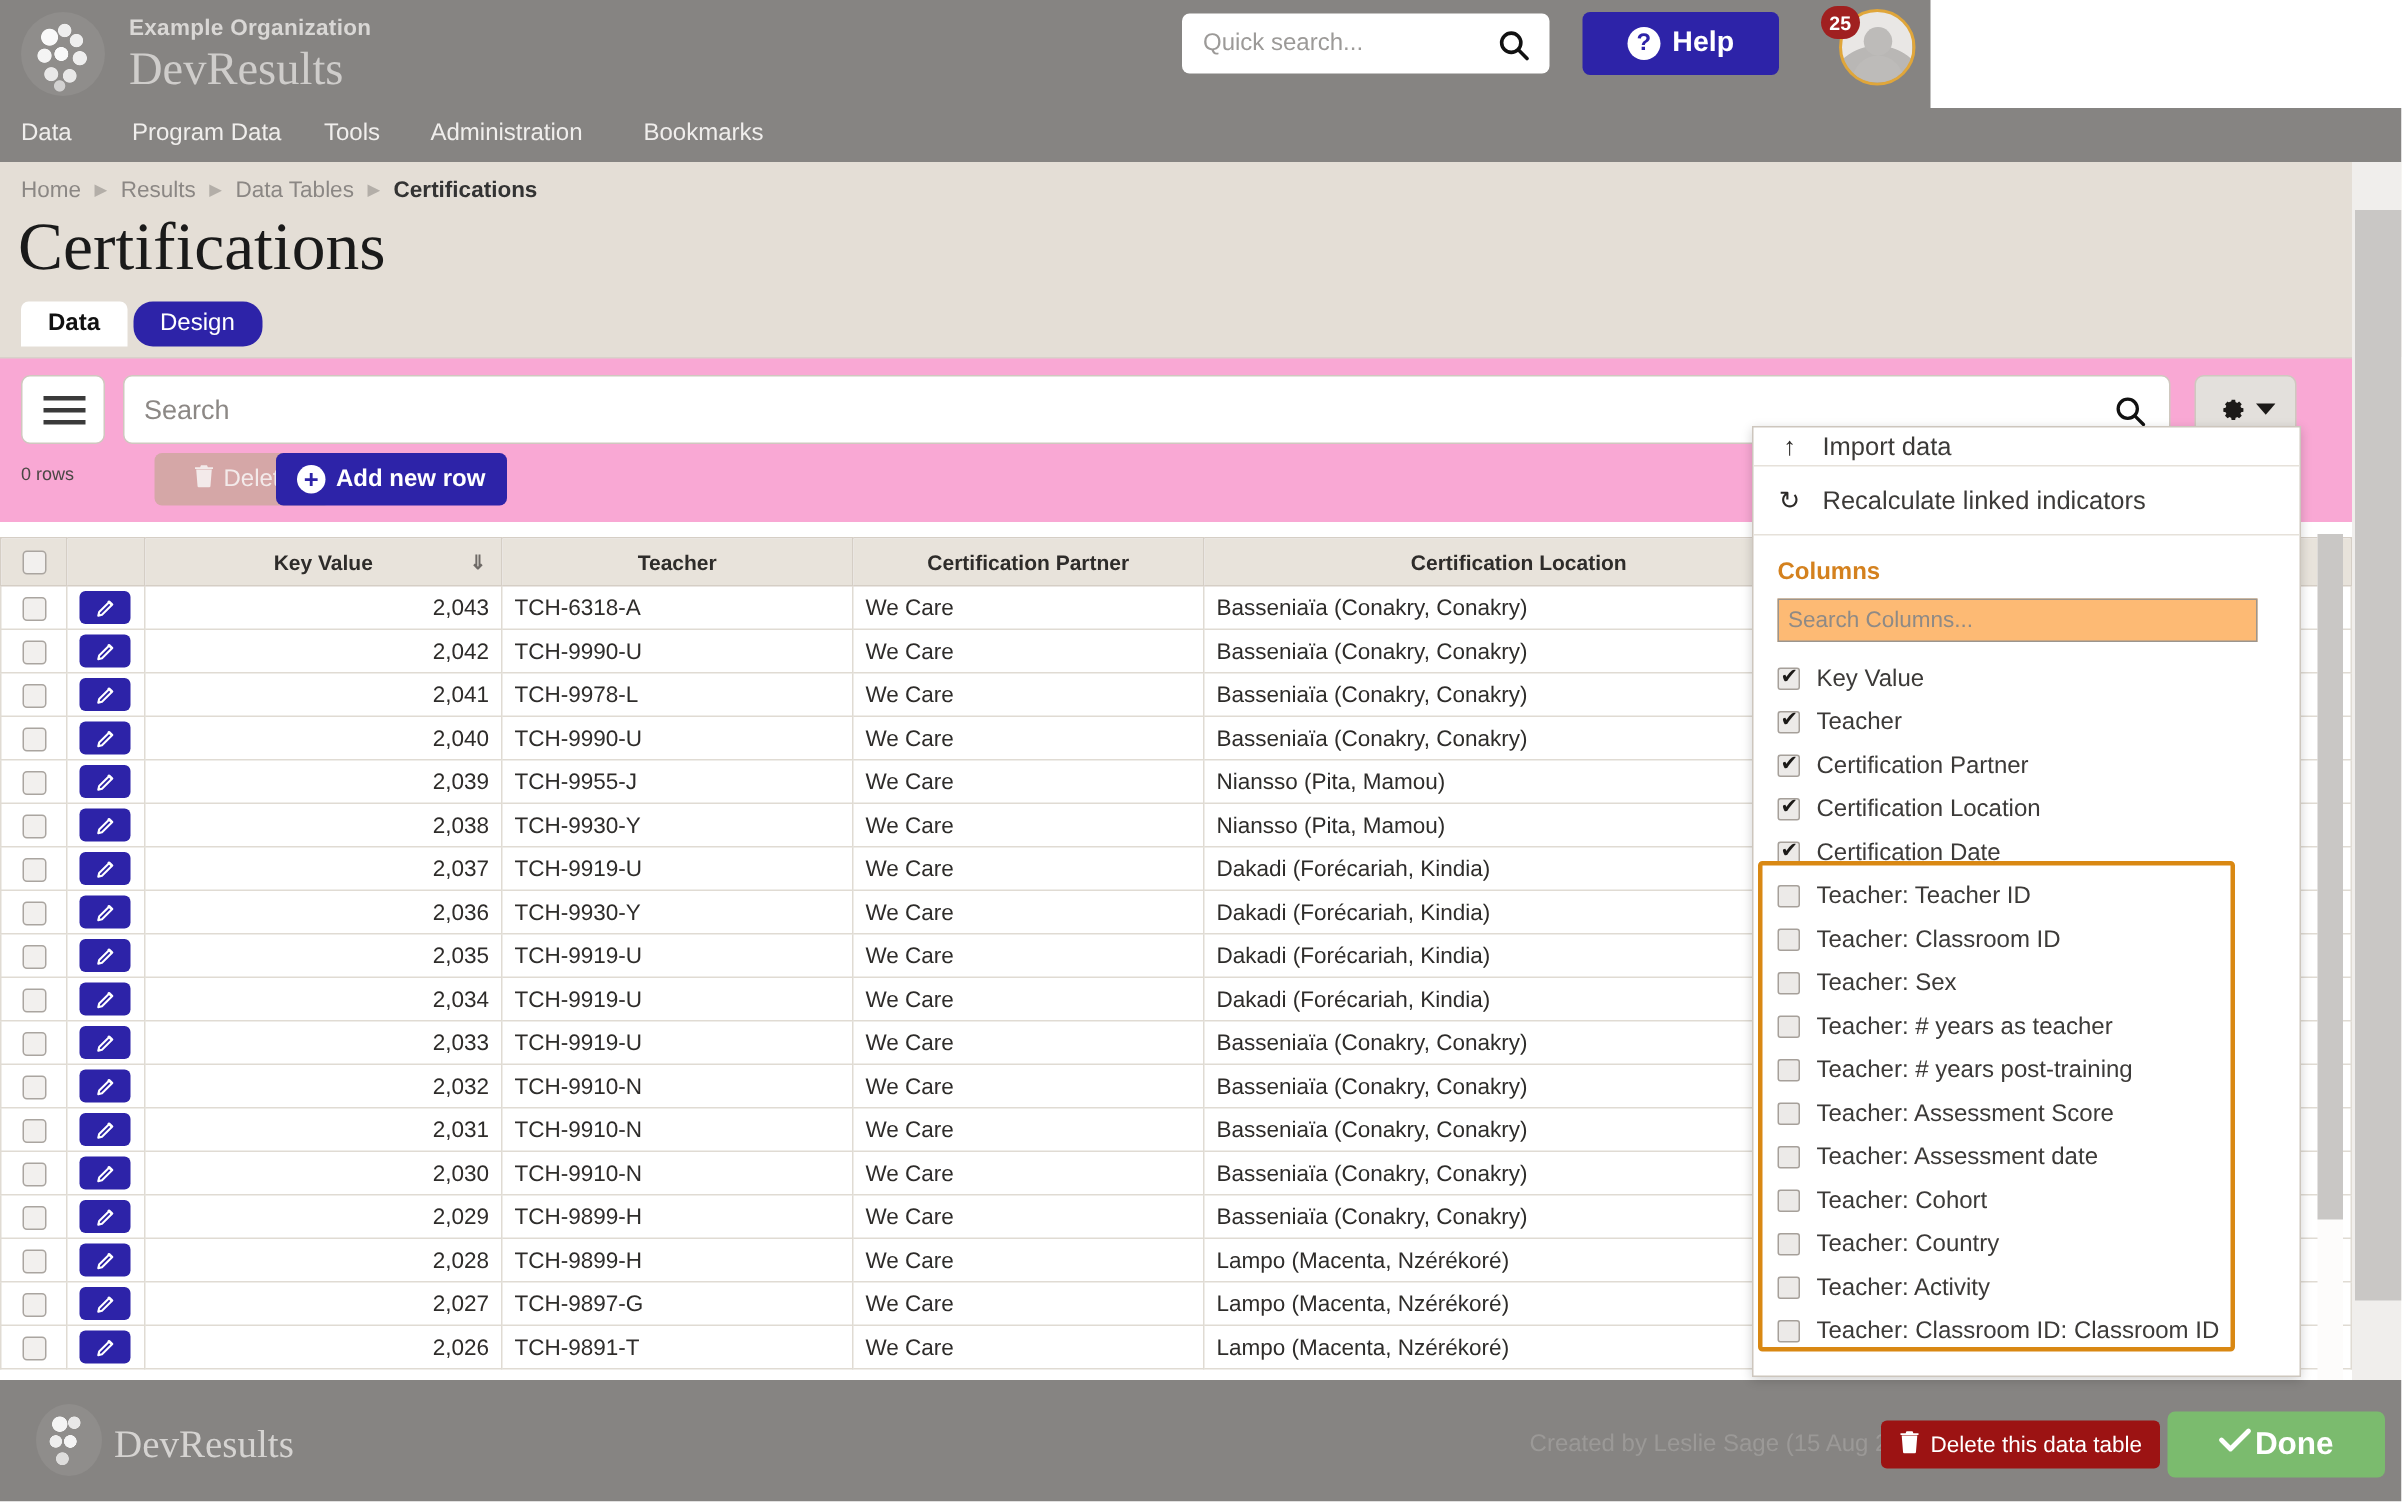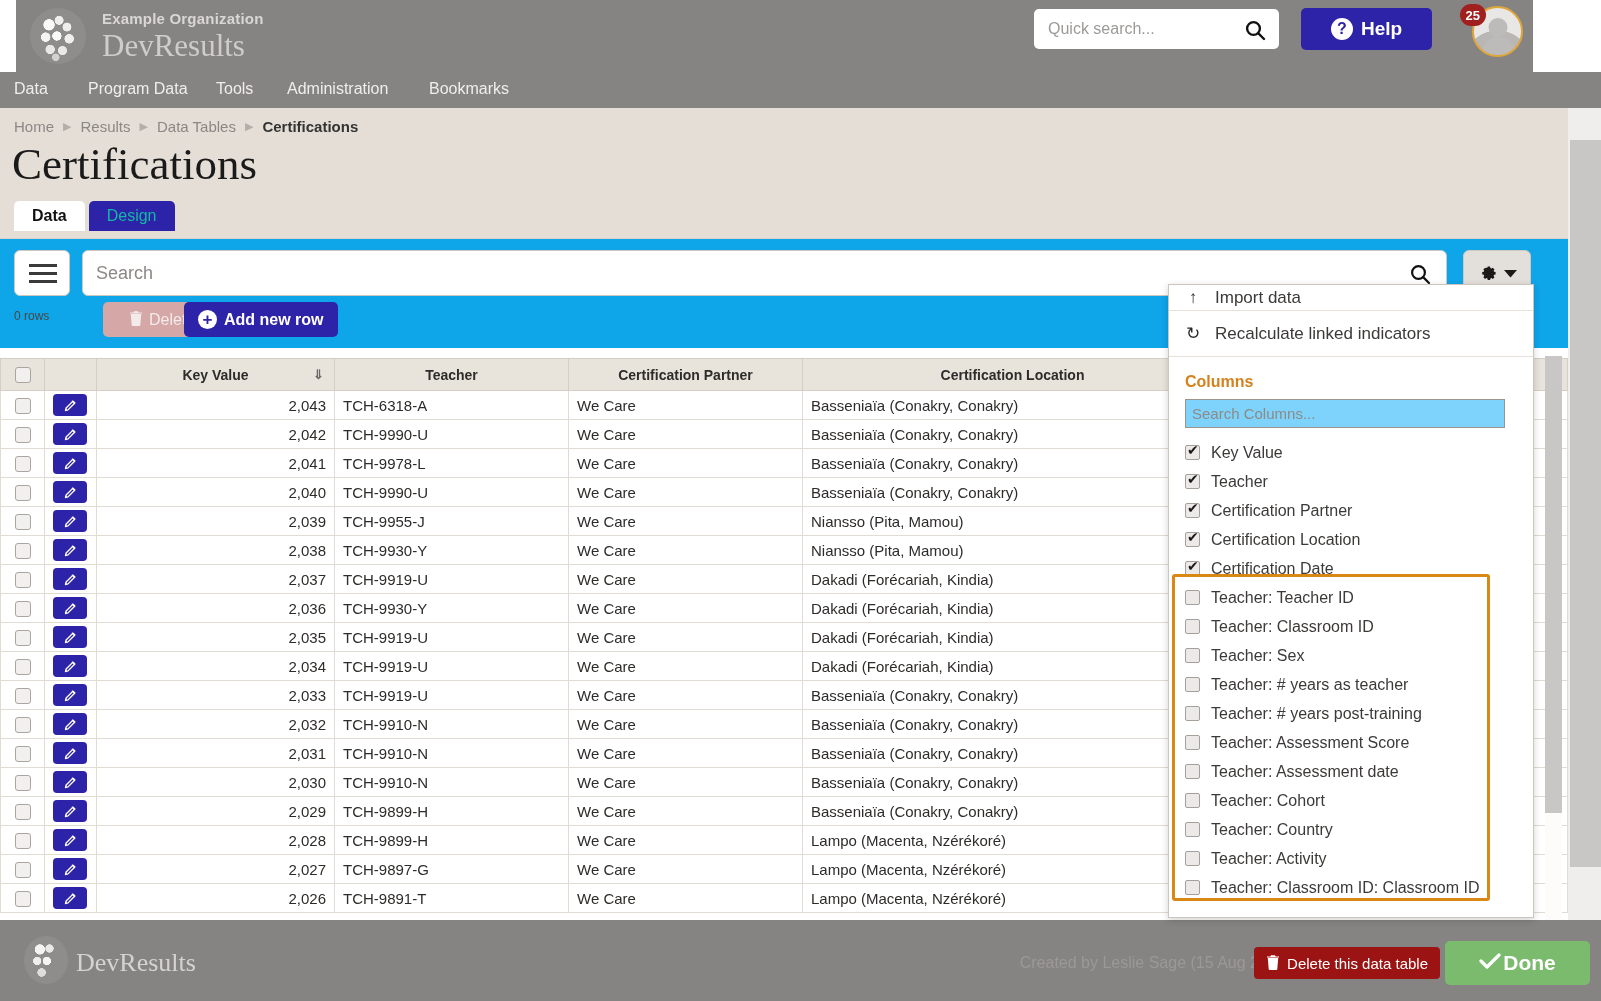--- a/index.html
+++ b/index.html
@@ -6,23 +6,22 @@
   html, body {
     width: 1601px; height: 1001px;
     overflow: hidden;
     font-family: "Liberation Sans", sans-serif;
     background: #ffffff;
   }
   body { position: relative; }
 
   
   .topbar {
-    position: absolute; top: 0; left: 0; width: 1517px; height: 72px;
+    position: absolute; top: 0; left: 0; width: 1287px; height: 72px;
     background: #868482;
-    margin-left: 16px;
   }
   .brand-globe {
     position: absolute; left: 14px; top: 8px; width: 56px; height: 56px;
     border-radius: 50%;
     background:
       radial-gradient(circle at 34% 30%, rgba(255,255,255,0.95) 0 10%, rgba(255,255,255,0) 11%),
       radial-gradient(circle at 52% 22%, rgba(255,255,255,0.85) 0 8%, rgba(255,255,255,0) 9%),
       radial-gradient(circle at 66% 34%, rgba(255,255,255,0.85) 0 8%, rgba(255,255,255,0) 9%),
       radial-gradient(circle at 28% 52%, rgba(255,255,255,0.9) 0 9%, rgba(255,255,255,0) 10%),
       radial-gradient(circle at 48% 50%, rgba(255,255,255,0.95) 0 11%, rgba(255,255,255,0) 12%),
@@ -110,26 +109,26 @@
     position: absolute; left: 12px; top: 28px;
     font-family: "Liberation Serif", serif; font-size: 45px; color: #1a1a1a;
     line-height: 56px;
   }
   .tabs { position: absolute; left: 14px; top: 93px; height: 30px; display: flex; gap: 4px; }
   .tab {
     height: 30px; padding: 0 18px; line-height: 29px; font-size: 16px;
     border-radius: 5px 5px 0 0; cursor: pointer;
   }
   .tab.active { background: #fff; color: #111; font-weight: bold; }
-  .tab.inactive { background: #2d23a8; color: #14b8a6; }
+  .tab.inactive { background: #2d23a8; color: #ffffff; border-radius: 13px; }
 
   
   .toolbar {
     position: absolute; top: 238px; left: 0; width: 1568px; height: 110px;
-    background: #0ea5e9; border-top: 1px solid #d8d2ca;
+    background: #f9a8d4; border-top: 1px solid #d8d2ca;
   }
   .hamburger {
     position: absolute; left: 14px; top: 11px; width: 56px; height: 46px;
     background: #fff; border: 1px solid #cfc8bf; border-radius: 6px; cursor: pointer;
   }
   .hamburger i {
     position: absolute; left: 14px; width: 28px; height: 3px; background: #3a3a3a;
   }
   .hamburger i:nth-child(1) { top: 13px; }
   .hamburger i:nth-child(2) { top: 21px; }
@@ -215,21 +214,21 @@
     height: 46px; display: flex; align-items: center; gap: 14px;
     padding: 0 16px; font-size: 17px; color: #3c3a38; cursor: pointer;
     border-bottom: 1px solid #e6e1da;
   }
   .dd-item .glyph { width: 16px; text-align: center; font-size: 17px; color: #2c2a28; }
   .dd-section-title {
     padding: 16px 16px 6px 16px; font-size: 16px; font-weight: bold; color: #d4811e;
   }
   .dd-search {
     margin: 2px 16px 10px 16px; height: 29px; width: 320px;
-    border: 1px solid #9b958e; background: #7dd3fc;
+    border: 1px solid #9b958e; background: #fdba74;
   }
   .dd-search input {
     width: 100%; height: 27px; border: 0; outline: none; padding: 0 6px;
     font-size: 15px; color: #333; font-family: "Liberation Sans", sans-serif;
     background: transparent;
   }
   .dd-search input::placeholder { color: #8e8a86; }
   .col-row {
     height: 29px; display: flex; align-items: center; gap: 11px; padding: 0 16px;
     font-size: 16px; color: #3c3a38; cursor: pointer;

